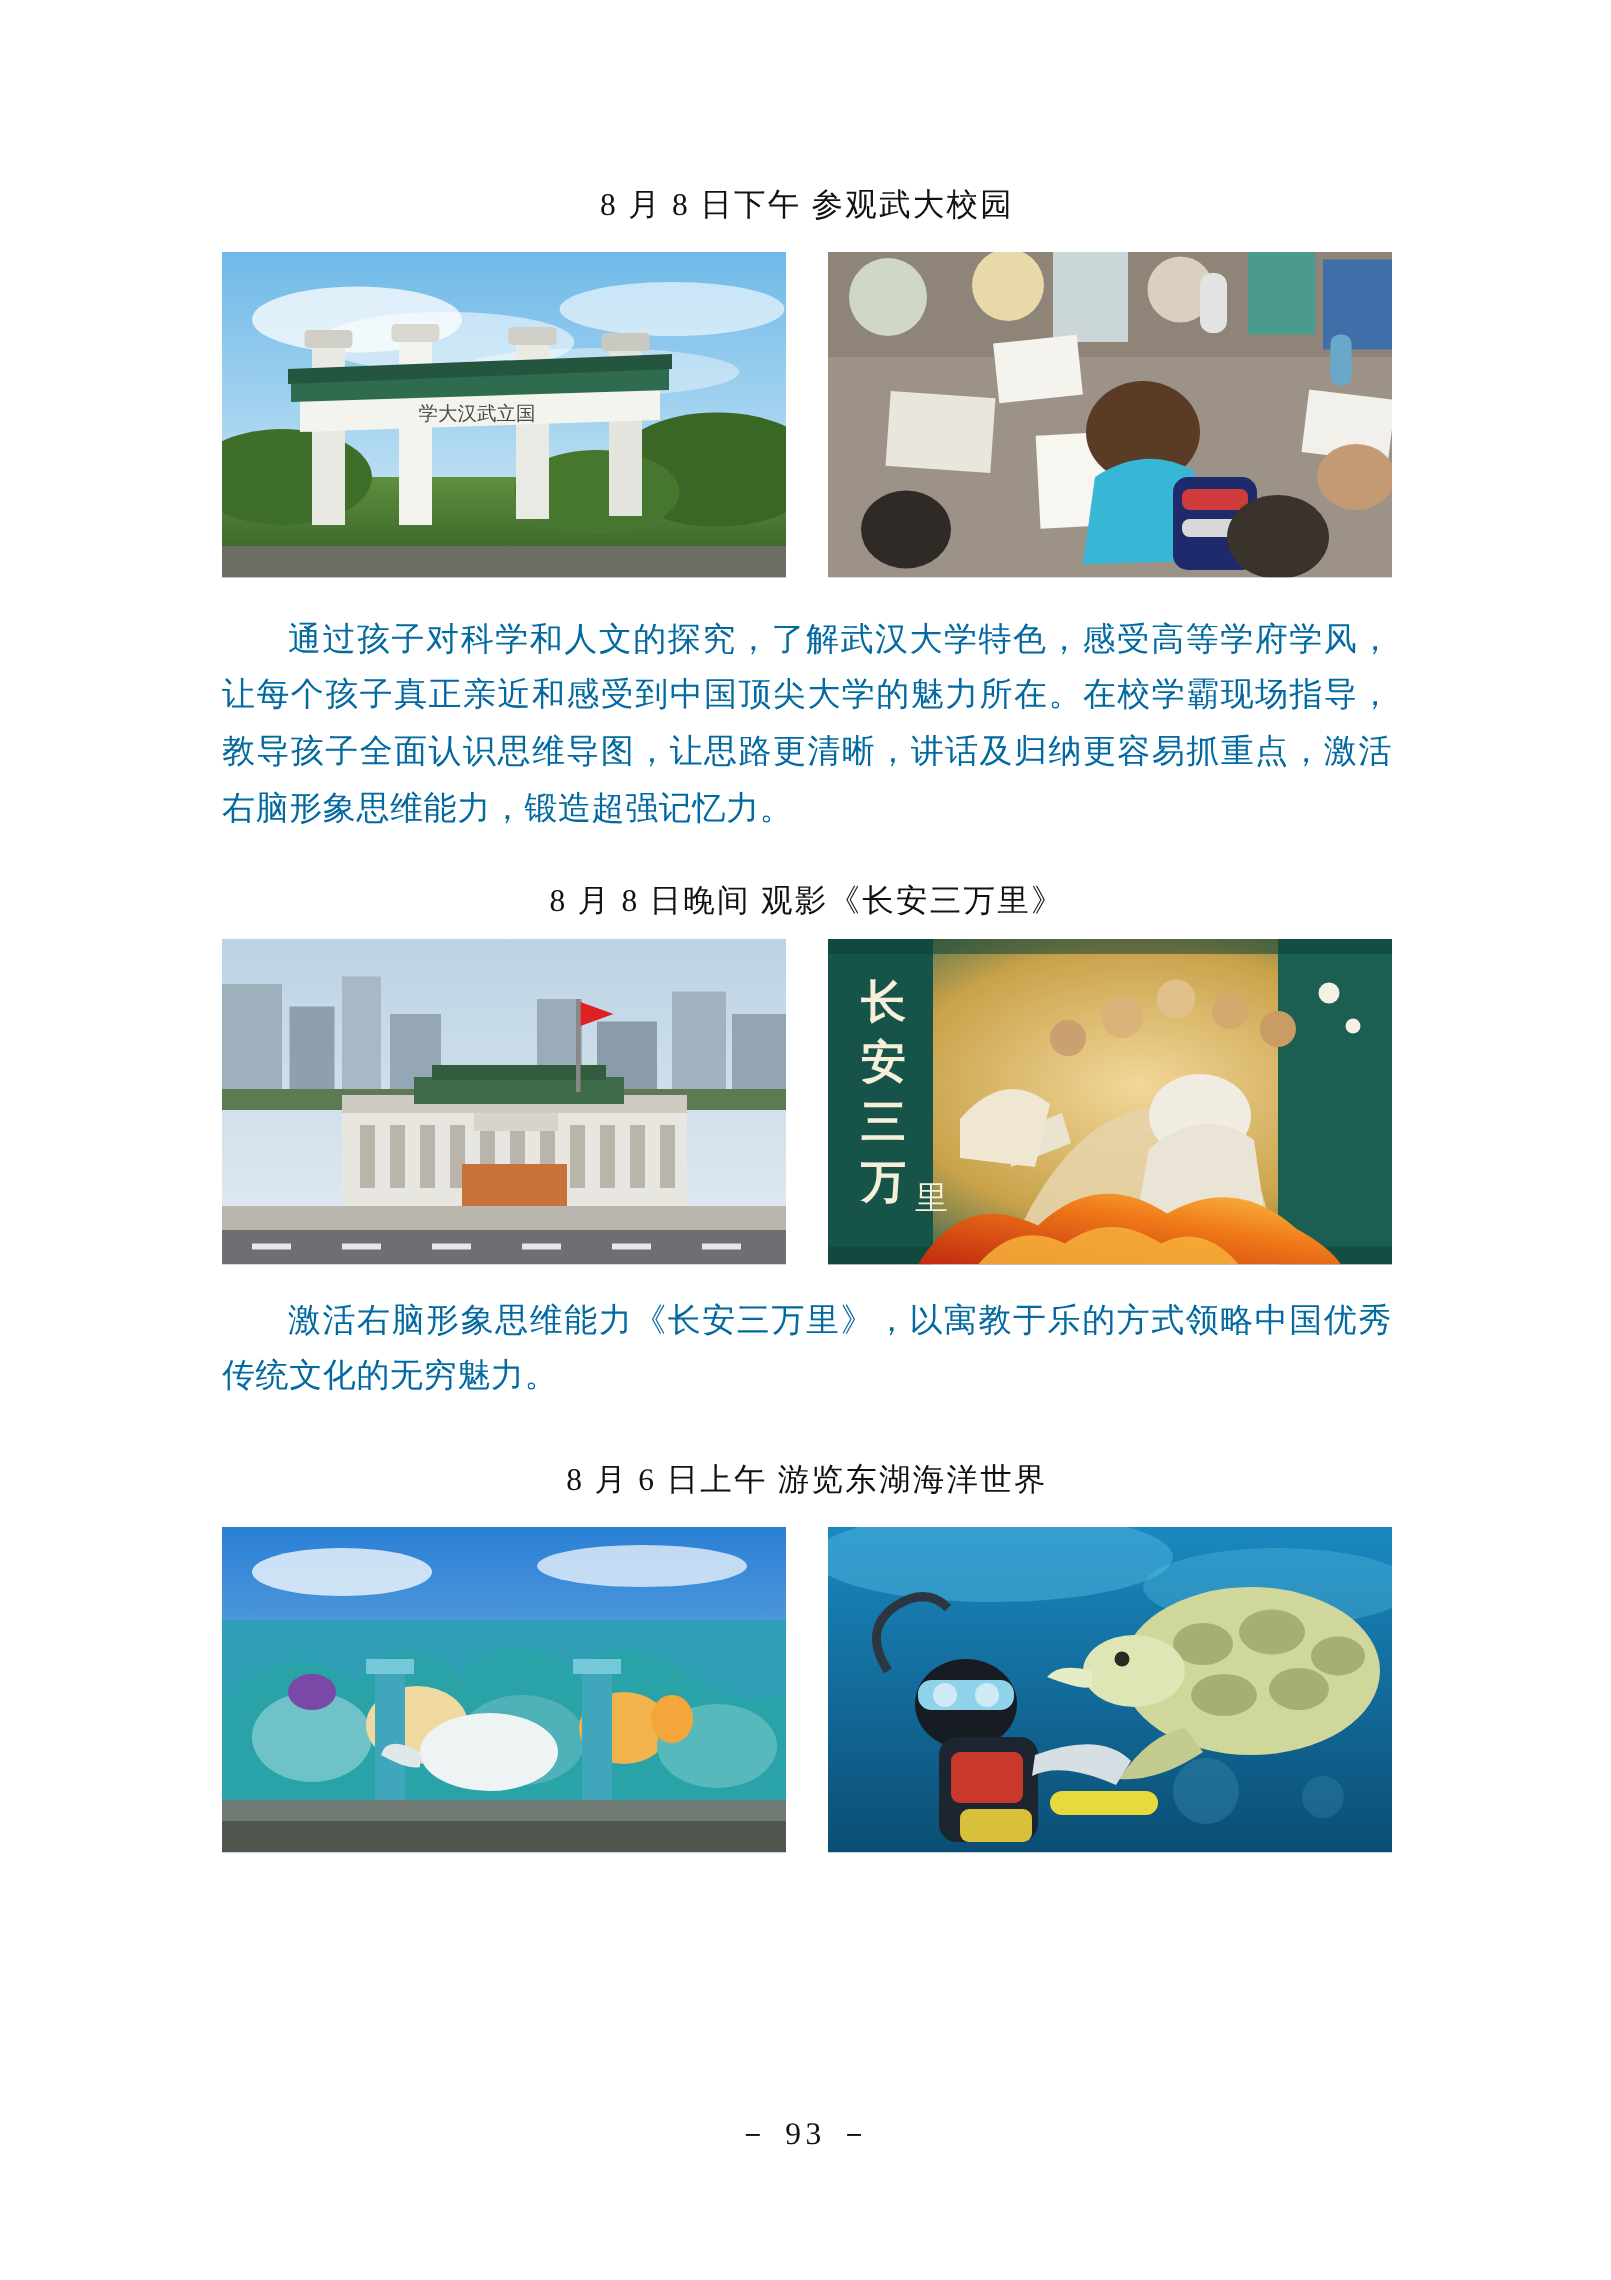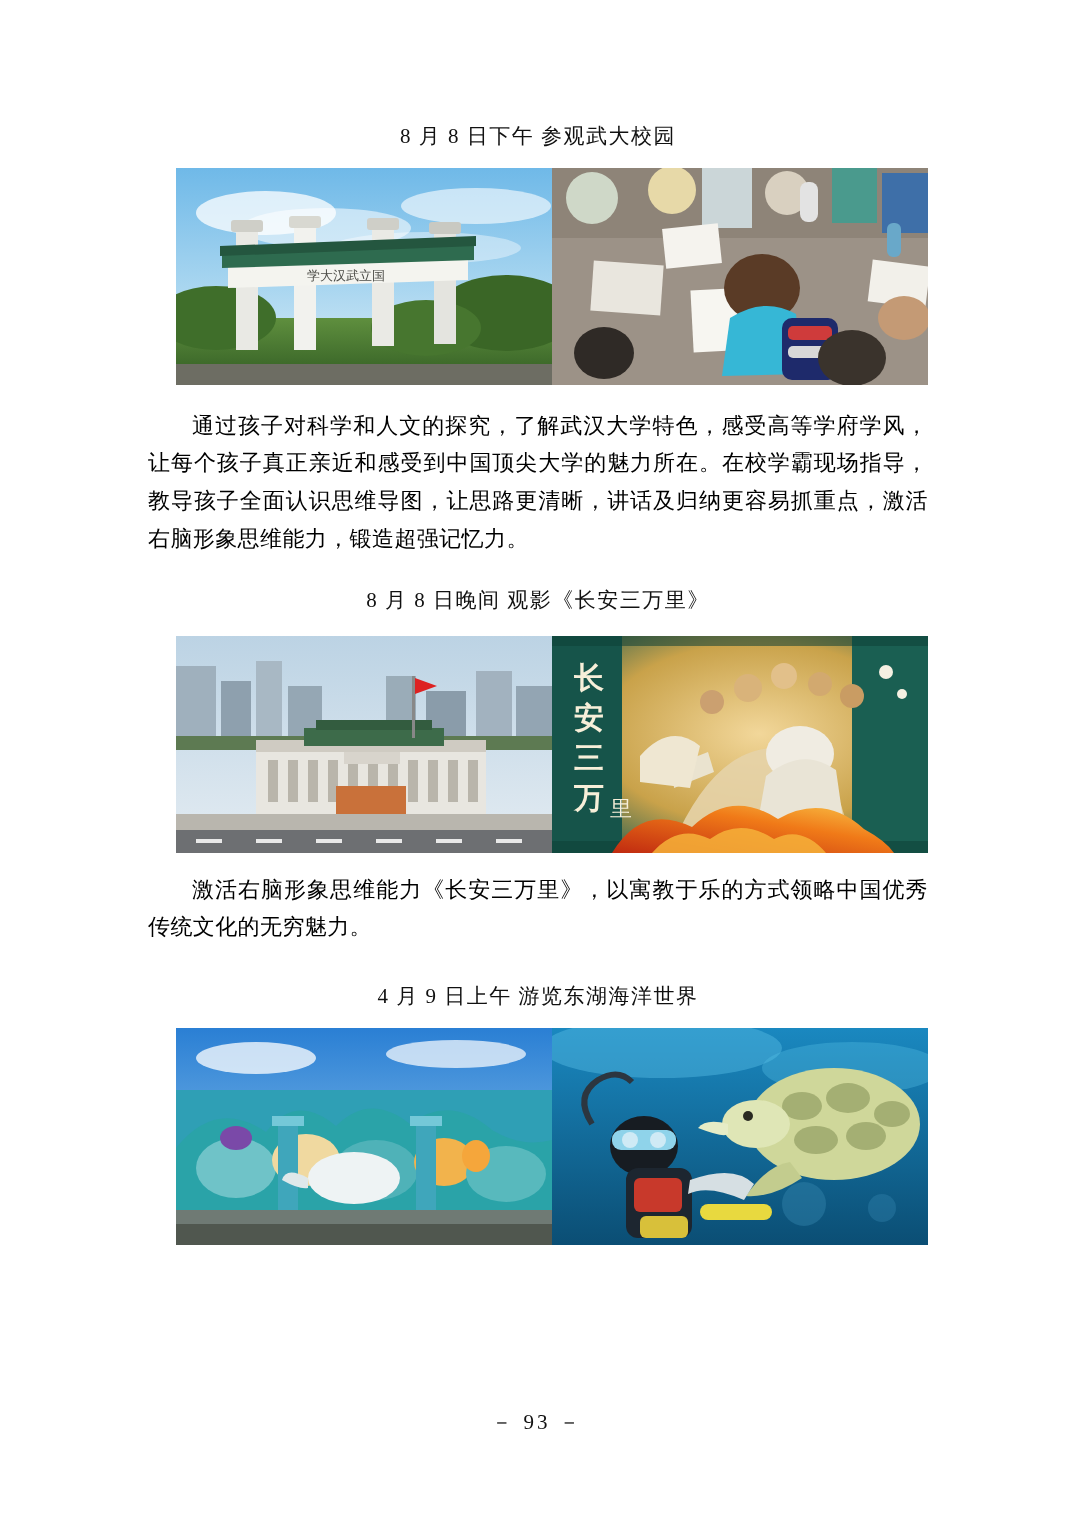--- a/index.html
+++ b/index.html
@@ -32,50 +32,51 @@
     text-align: center;
     font-size: 21px;
     letter-spacing: 1.5px;
     line-height: 1.6;
     margin: 0 0 14px 0;
     font-family: "Liberation Serif", serif;
     color: #111;
   }
   .heading.second {
     margin-top: 26px;
-    margin-bottom: 18px;
+    margin-bottom: 8px;
   }
   .heading.third {
     margin-top: 34px;
     margin-bottom: 14px;
   }
   .photo-row {
     display: flex;
-    justify-content: flex-end;
+    gap: 20px;
+    justify-content: space-between;
   }
   .photo {
     width: 376px;
     height: 217px;
     overflow: hidden;
     position: relative;
     background: #ccd;
   }
   .photo svg {
     display: block;
     width: 100%;
     height: 100%;
   }
   .para {
     font-size: 22px;
     line-height: 1.72;
     text-align: justify;
     margin: 22px 0 0 0;
     letter-spacing: 0.4px;
     text-indent: 2em;
-    color: #000000;
+    color: #0369a1;
   }
   .para.tight {
     margin-top: 18px;
   }
   .pagenum {
     position: absolute;
     left: 0;
     right: 0;
     top: 1408px;
     text-align: center;
@@ -265,21 +266,21 @@
           <path d="M60 217 q30 -50 80 -26 q40 -38 86 -8 q46 -26 86 10 q22 12 30 24 z" fill="url(#fire)"></path>
           <path d="M100 217 q26 -30 58 -14 q30 -22 64 0 q28 -14 52 14 z" fill="#f6b13a" opacity="0.85"></path>
           <circle cx="334" cy="36" r="7" fill="#f5f0e2"></circle>
           <circle cx="350" cy="58" r="5" fill="#f5f0e2"></circle>
         </svg>
       </div>
     </div>
 
     <p class="para tight">激活右脑形象思维能力《长安三万里》，以寓教于乐的方式领略中国优秀传统文化的无穷魅力。</p>
 
-    <div class="heading third">4 月 9 日上午  游览东湖海洋世界</div>
+    <div class="heading third">8 月 6 日上午  游览东湖海洋世界</div>
 
     <div class="photo-row">
       <div class="photo">
         <svg viewBox="0 0 376 217" preserveAspectRatio="none" aria-hidden="true">
           <defs>
             <linearGradient id="sky3" x1="0" y1="0" x2="0" y2="1">
               <stop offset="0%" stop-color="#2a7fd4"></stop>
               <stop offset="100%" stop-color="#9fd0ef"></stop>
             </linearGradient>
           </defs>

